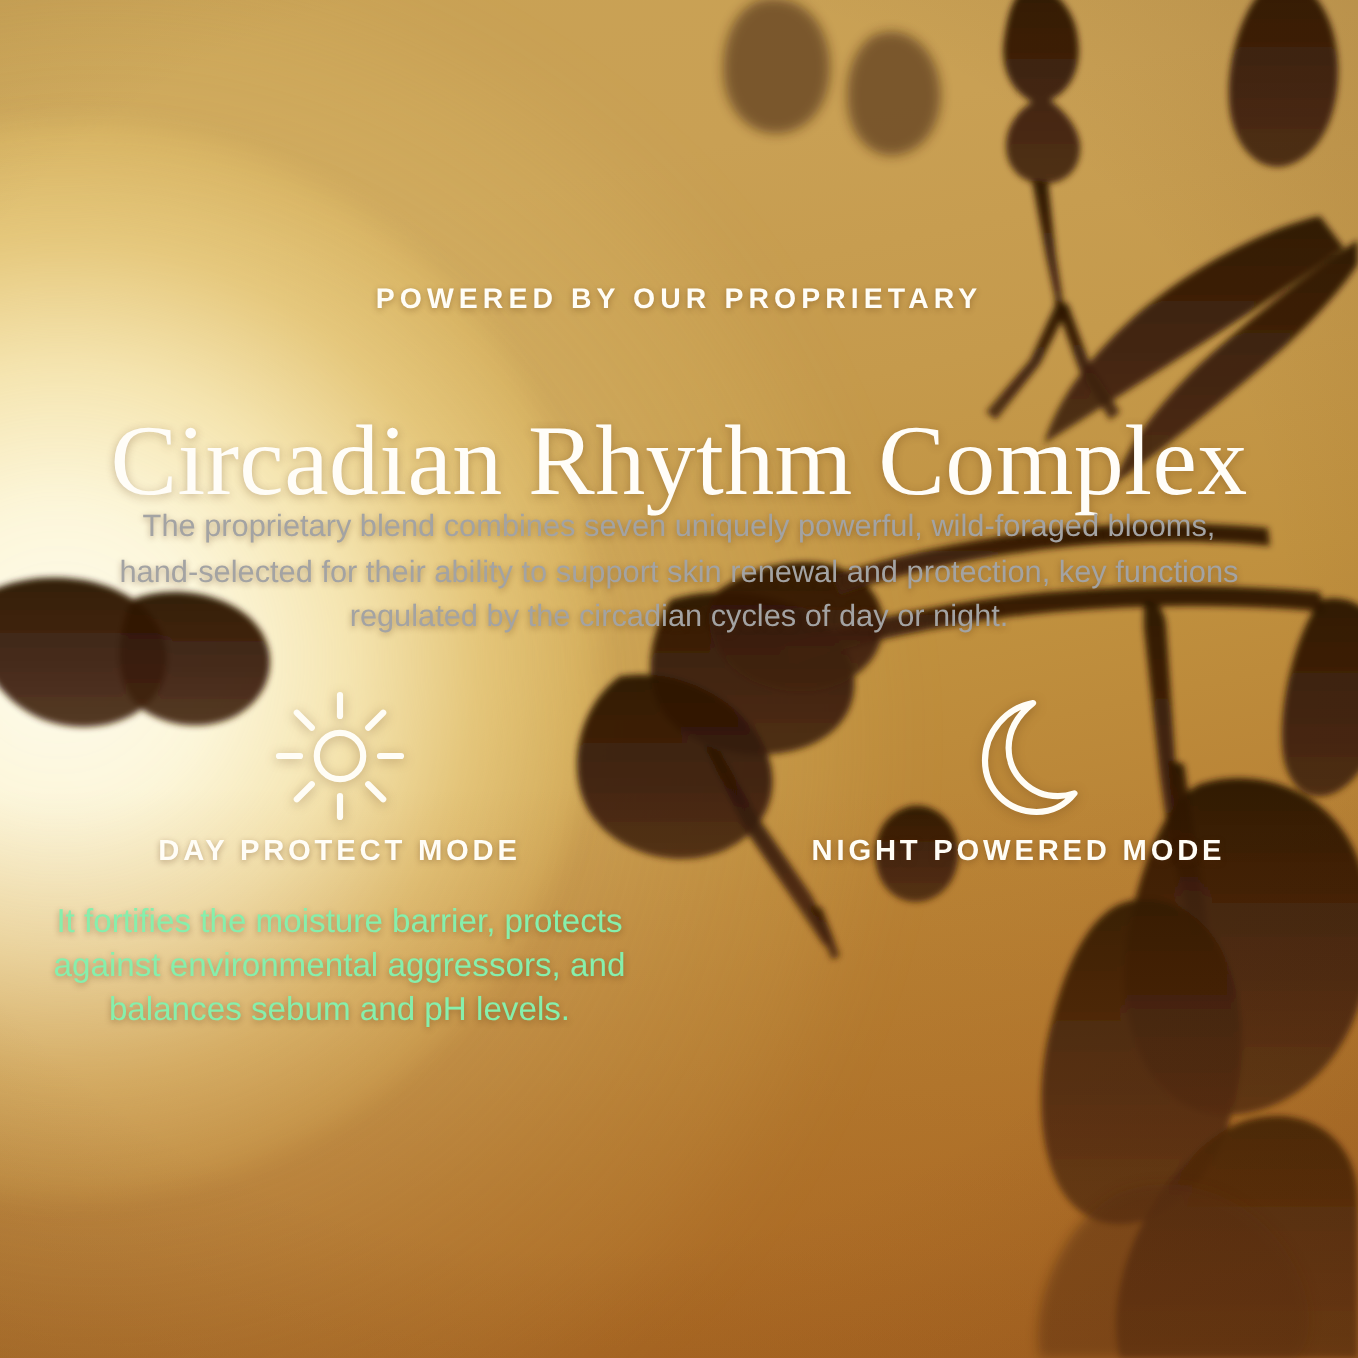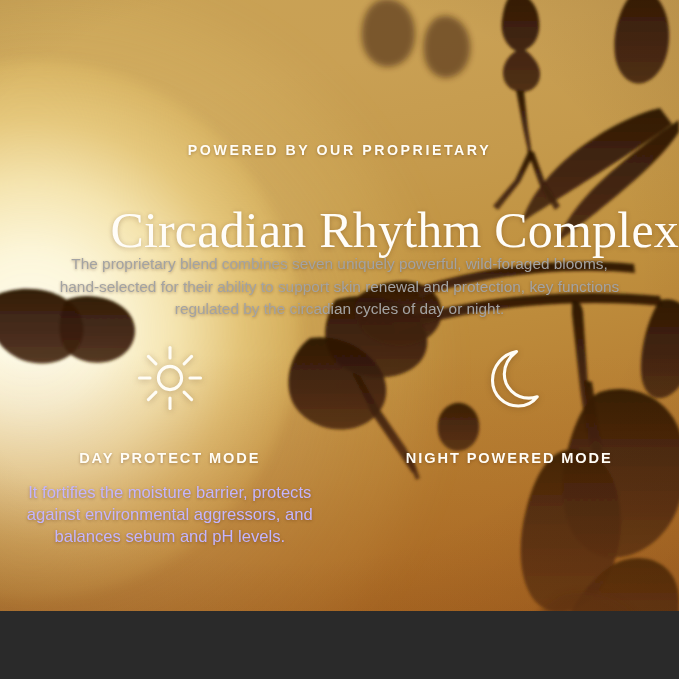--- a/index.html
+++ b/index.html
@@ -3,21 +3,21 @@
 <meta charset="utf-8">
 <style>
   html, body {
     margin: 0;
     padding: 0;
     background: #2a2a2a;
   }
   .stage {
     position: relative;
     width: 679px;
-    height: 611px;
+    height: 679px;
     overflow: hidden;
     font-family: "Liberation Sans", sans-serif;
     isolation: isolate;
   }
 
   
   .bg-base {
     position: absolute;
     inset: 0;
     background:
@@ -122,21 +122,20 @@
     position: absolute;
     top: 169px;
     left: 0; right: 0;
     font-family: "Liberation Serif", "DejaVu Serif", serif;
     font-size: 50px;
     font-weight: 400;
     letter-spacing: 0.2px;
     line-height: 1.1;
     color: #fffdf8;
     text-shadow: 0 1px 5px rgba(80,40,10,0.30);
-    text-align: right;
   }
 
   .intro {
     position: absolute;
     top: 238px;
     left: 50%;
     transform: translateX(-50%);
     width: 560px;
     font-size: 15.4px;
     font-weight: 400;
@@ -161,33 +160,33 @@
     width: 76px;
     height: 76px;
     display: flex;
     align-items: center;
     justify-content: center;
     filter: drop-shadow(0 1px 3px rgba(80,40,10,0.33));
   }
   .mode-icon svg { display: block; }
 
   .mode-label {
-    margin-top: 34px;
+    margin-top: 2px;
     font-size: 14.6px;
     font-weight: 700;
     letter-spacing: 1.9px;
     color: #fffdf6;
     text-shadow: 0 1px 3px rgba(80,40,10,0.36);
   }
   .mode-body {
     margin-top: 16px;
     width: 290px;
     font-size: 16.6px;
     line-height: 1.33;
-    color: #c4b5fd;
+    color: #86efac;
     text-shadow: 0 1px 3px rgba(80,40,10,0.40);
   }
 </style>
 </head>
 <body>
 
 <div class="stage">
 
   <div class="bg-base"></div>
   <div class="bg-sunglow2"></div>

